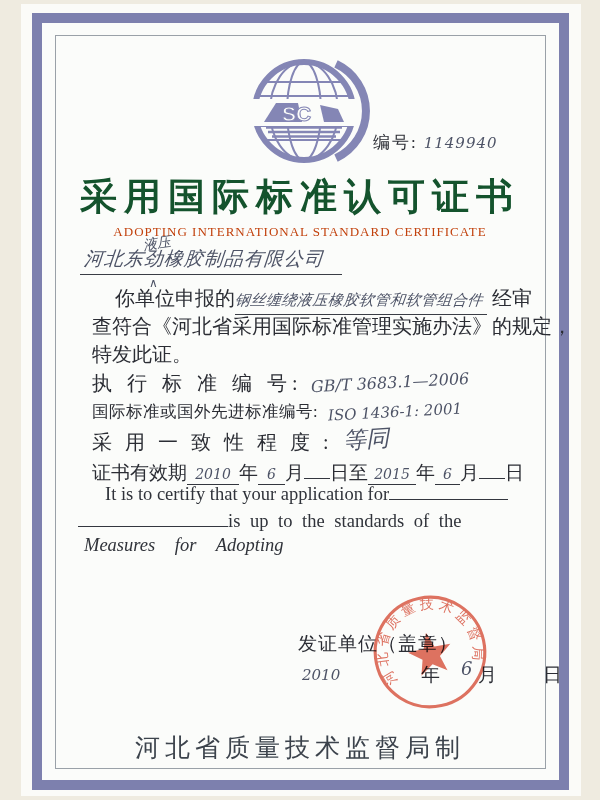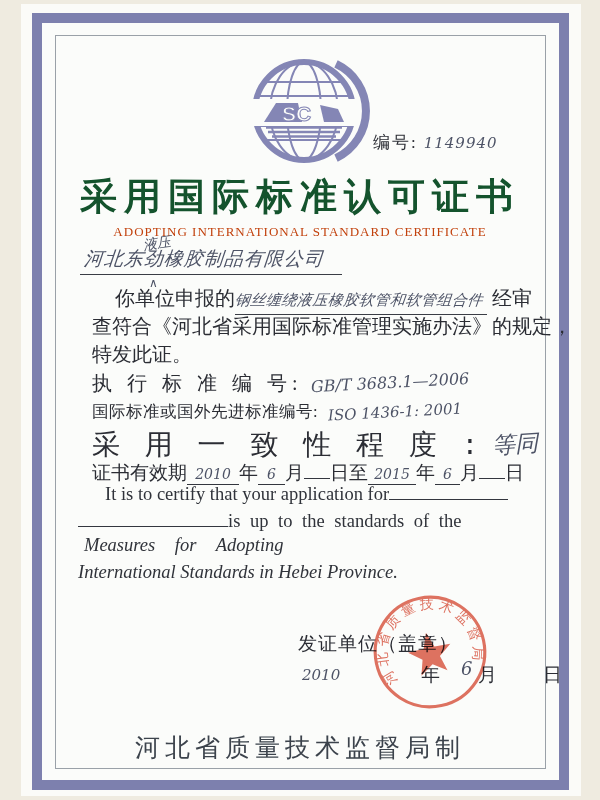--- a/index.html
+++ b/index.html
@@ -29,21 +29,21 @@
   #para-line2{left:92px;top:313px;}
   #para-line3{left:92px;top:341px;}
   .fieldrow{display:flex;align-items:baseline;}
   #row-standard{left:92px;top:370px;}
   #row-standard .label{font-size:20px;letter-spacing:5px;}
   #row-standard .hw{font-size:16px;margin-left:8px;transform:rotate(-3deg) translateY(-2px);display:inline-block;white-space:nowrap;}
   #row-intl{left:92px;top:401px;}
   #row-intl .label{font-size:16.5px;letter-spacing:0.5px;}
   #row-intl .hw{font-size:15px;margin-left:10px;transform:rotate(-3deg);display:inline-block;white-space:nowrap;}
   #row-consistency{left:92px;top:426px;}
-  #row-consistency .label{font-size:28px;letter-spacing:4px;font-family:Liberation Mono, monospace;}
+  #row-consistency .label{font-size:20px;letter-spacing:4px;}
   #row-consistency .hw{font-size:23px;margin-left:10px;transform:rotate(-4deg) translateY(-2px);display:inline-block;}
   #row-validity{left:92px;top:456px;font-size:19px;display:flex;align-items:baseline;white-space:nowrap;}
   #row-validity .blank{text-align:center;height:22px;vertical-align:bottom;}
   #row-validity .hw{font-size:14px;}
   #english{left:78px;top:481px;width:430px;font-size:18.5px;color:#30333a;}
   #english .eline{display:flex;align-items:baseline;height:27px;}
   #english .blank{border-bottom:1.4px solid #33363e;height:18px;}
   .ws5{word-spacing:5px;} .ws6{word-spacing:6px;} .ws15{word-spacing:15px;}
   .it{font-style:italic;}
   #issuer-label{left:298px;top:631px;font-size:19px;letter-spacing:1px;}
@@ -140,23 +140,20 @@
       <span>It is to certify that your application for</span>
       <span class="blank" style="flex:1;"></span>
     </div>
     <div class="eline">
       <span class="blank" style="width:150px;"></span>
       <span class="ws5">is up to the standards of the</span>
     </div>
     <div class="eline ws6">
       <span class="it ws15" style="margin-left:6px;">Measures for Adopting</span>
     </div>
-    <div class="eline it">
-      <span>International Standards in Hebei Province.</span>
-    </div>
   </div>
 
   <div class="abs printed" id="issuer-label">发证单位（盖章）</div>
   <span class="abs hw" style="left:302px;top:666px;font-size:15px;">2010</span>
   <span class="abs printed datechar" style="left:421px;top:662px;">年</span>
   <span class="abs hw" style="left:461px;top:658px;font-size:18px;">6</span>
   <span class="abs printed datechar" style="left:478px;top:662px;">月</span>
   <span class="abs printed datechar" style="left:543px;top:662px;">日</span>
 
   <svg class="abs" id="seal" width="124" height="124" viewBox="0 0 120 120">

